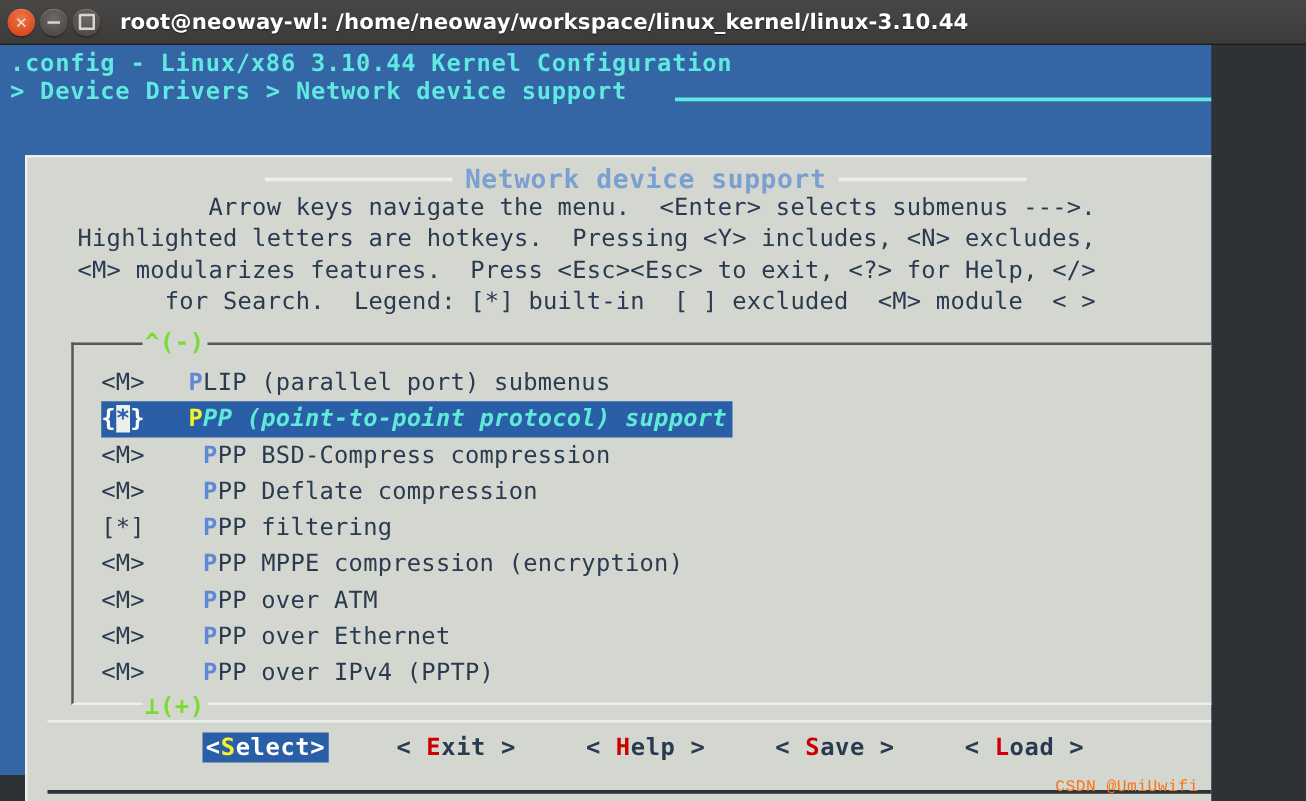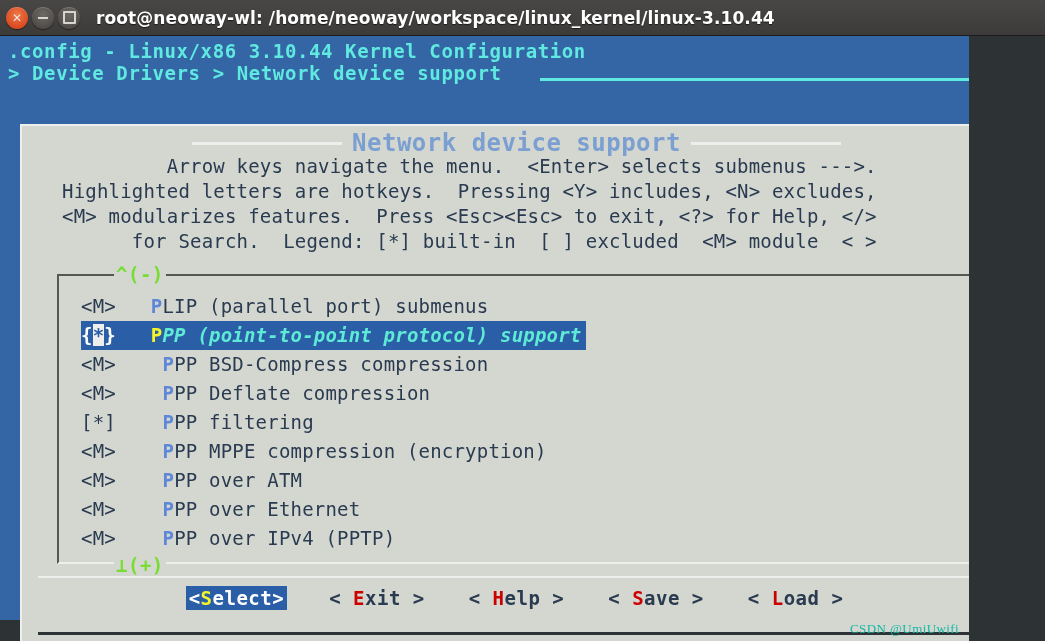--- a/index.html
+++ b/index.html
@@ -147,21 +147,21 @@
     align-items: center;
     justify-content: center;
   }
   #dialog-title-row .tline {
     height: 3px;
     background: #eeeeec;
     width: 150px;
   }
   #dialog-title {
     color: #7b9fd1;
-    font-size: 24px;
+    font-size: 21px;
     font-weight: bold;
     letter-spacing: 0.5px;
     padding: 0 10px;
     white-space: nowrap;
   }
 
   #help-text {
     position: absolute;
     left: 40px;
     top: 28px;
@@ -243,21 +243,21 @@
     width: 945px;
     height: 42px;
     border-top: 2px solid #eeeeec;
     box-sizing: border-box;
     display: flex;
     align-items: center;
     justify-content: center;
   }
   #buttonbar-inner {
     display: flex;
-    gap: 40px;
+    gap: 52px;
     margin-left: 10px;
   }
   .btn {
     font-size: 19px;
     font-weight: bold;
     white-space: pre;
     color: #2a3a50;
     letter-spacing: 0.5px;
     padding: 1px 2px;
   }
@@ -276,22 +276,22 @@
     width: 945px;
     height: 3px;
     background: #2e3436;
   }
 
   
   #watermark {
     position: absolute;
     right: 10px;
     bottom: 4px;
-    color: #14b8a6;
-    font-family: Liberation Serif, serif;
+    color: #f97316;
+    font-family: Liberation Mono, monospace;
     font-size: 13px;
     letter-spacing: 0.4px;
     white-space: nowrap;
   }
 </style>
 </head>
 <body>
 
 <div id="window">
 

